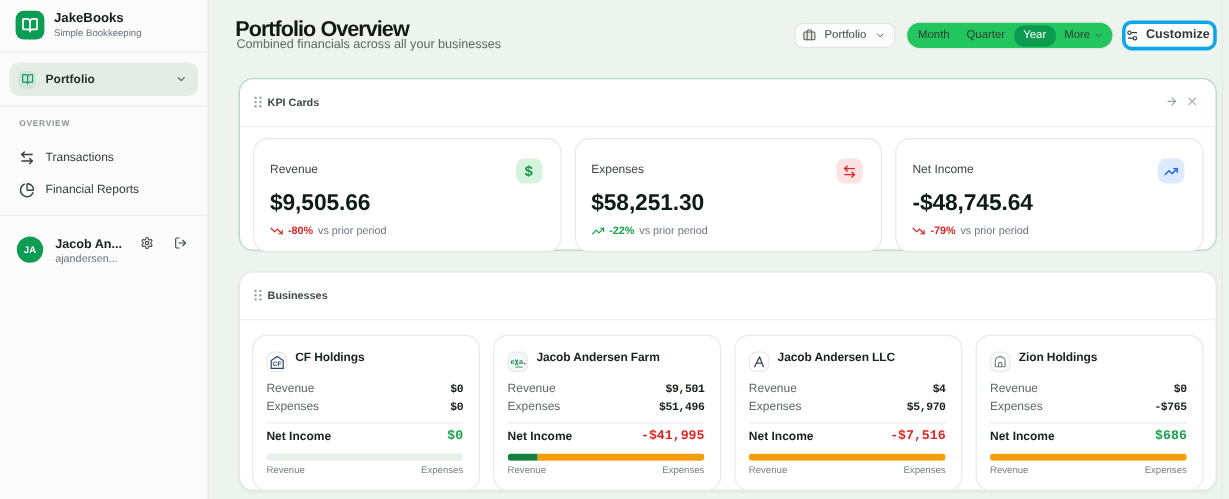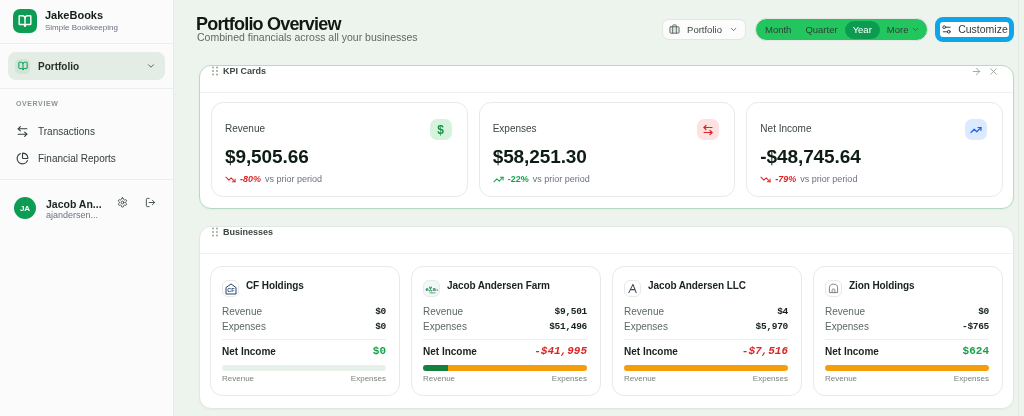--- a/index.html
+++ b/index.html
@@ -33,41 +33,41 @@
 .main { position:absolute; left:175px; top:0; width:849px; height:416px; }
 .pg-title { position:absolute; left:21px; top:13.5px; font-size:18px; font-weight:bold; color:#101913; letter-spacing:-0.8px; }
 .pg-sub { position:absolute; left:22px; top:31px; font-size:10.5px; color:#5d6963; }
 
 .ctl { position:absolute; display:flex; align-items:center; }
 .drop { left:487px; top:19px; width:84px; height:21px; background:#fbfcfb; border:1px solid #e2e6e3; border-radius:7px; padding:0 7px 0 6px; }
 .drop-txt { font-size:9.5px; color:#3f4a44; font-weight:500; flex:1; text-align:center; }
 .seg { left:580px; top:18px; width:173px; height:23px; background:#22c55e; border:1px solid #e5e8e5; border-radius:11.5px; padding:0 2px; }
 .seg-it { font-size:9.5px; color:#323d36; padding:0 7px; display:flex; align-items:center; }
 .seg-year { background:#0d9b51; color:#fff; border-radius:9px; height:18px; padding:0 8px; font-weight:500; }
-.customize { left:760px; top:17px; width:79px; height:24.5px; background:#fff; border:5px solid #0ea5e9; border-radius:8px; justify-content:center; gap:6px; font-size:10.5px; font-weight:400; color:#303b34; }
+.customize { left:760px; top:17px; width:79px; height:24.5px; background:#fff; border:3px solid #0ea5e9; border-radius:8px; justify-content:flex-start; gap:6px; font-size:10.5px; font-weight:700; color:#303b34; }
 
 
 .panel { position:absolute; left:24px; width:815px; background:#fff; border-radius:12px; box-shadow:0 1px 2px rgba(20,40,30,0.04); }
 .panel.kpi { top:65px; height:144px; border:1px solid #b5d9c3; }
 .panel.biz { top:226px; height:183px; border:1px solid #e3e7e4; }
-.p-head { height:27px; display:flex; align-items:flex-start; border-bottom:1px solid #eef1ef; padding:0 12px 3px 11px; }
+.p-head { height:40px; display:flex; align-items:flex-end; border-bottom:1px solid #eef1ef; padding:0 12px 15px 11px; }
 .p-title { font-size:9px; font-weight:bold; color:#3d4843; margin-left:4px; }
 .p-dots { color:#9aa49d; }
 .p-sp { flex:1; }
 .p-act { color:#9aa49d; display:flex; gap:6px; padding-right:2px; }
 
 .kpi-cards { display:flex; gap:11px; padding:9px 10px 0 11px; }
 .kcard { width:257px; height:95px; background:#fff; border:1px solid #e7eae7; border-radius:12px; padding:12px 15px 0 13px; position:relative; }
 .k-label { font-size:10px; color:#3c4741; line-height:11px; margin-top:8px; }
 .k-tile { position:absolute; top:16px; right:15px; width:22px; height:21px; border-radius:7px; display:flex; align-items:center; justify-content:center; font-size:12px; font-weight:bold; }
 .k-val { font-size:19px; font-weight:bold; color:#0e1d14; margin-top:12px; line-height:21px; letter-spacing:-0.1px; }
 .k-trend { display:flex; align-items:center; gap:4px; margin-top:6px; font-size:9px; line-height:12px; }
 .k-pct { font-weight:bold; }
 .k-vs { color:#6b7280; }
-.red { color:#dc2626;font-style:italic; } .grn { color:#16a34a; }
+.red { color:#dc2626; } .grn { color:#16a34a; }
 .tile-g { background:#d6f3de; color:#149141; }
 .tile-r { background:#fee2e2; color:#dc2626; }
 .tile-b { background:#dbeafe; color:#2563eb; }
 
 .biz-cards { display:flex; gap:11px; padding:12px 10px 0 10px; }
 .bcard { width:190px; height:130px; background:#fff; border:1px solid #e7eae7; border-radius:12px; padding:13px 13px 0 11px; }
 .b-head { display:flex; align-items:flex-start; gap:7px; height:18px; }
 .b-logo { width:17px; height:17px; border-radius:6px; border:1px solid #e7eae7; display:flex; align-items:center; justify-content:center; flex:0 0 auto; }
 .b-name { font-size:10px; font-weight:bold; color:#18231c; letter-spacing:-0.1px; }
 .b-row { display:flex; justify-content:space-between; align-items:center; height:13px; margin-top:2px; }
@@ -397,21 +397,21 @@
             <span class="b-lbl">Revenue</span>
             <span class="b-val">$0</span>
           </div>
         <div class="b-row">
             <span class="b-lbl">Expenses</span>
             <span class="b-val">-$765</span>
           </div>
         <div class="b-div"></div>
         <div class="b-ni">
             <span class="b-ni-lbl">Net Income</span>
-            <span class="b-ni-val grn">$624</span>
+            <span class="b-ni-val grn">$686</span>
           </div>
         <div class="b-bar">
             <div class="o" style="flex:1"></div>
           </div>
         <div class="b-foot">
             <span>Revenue</span>
             <span>Expenses</span>
           </div>
       </div>
 

